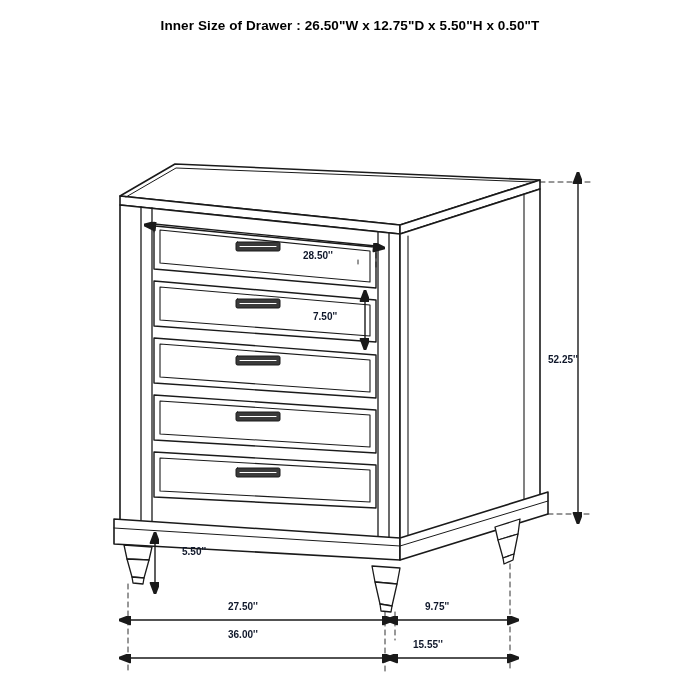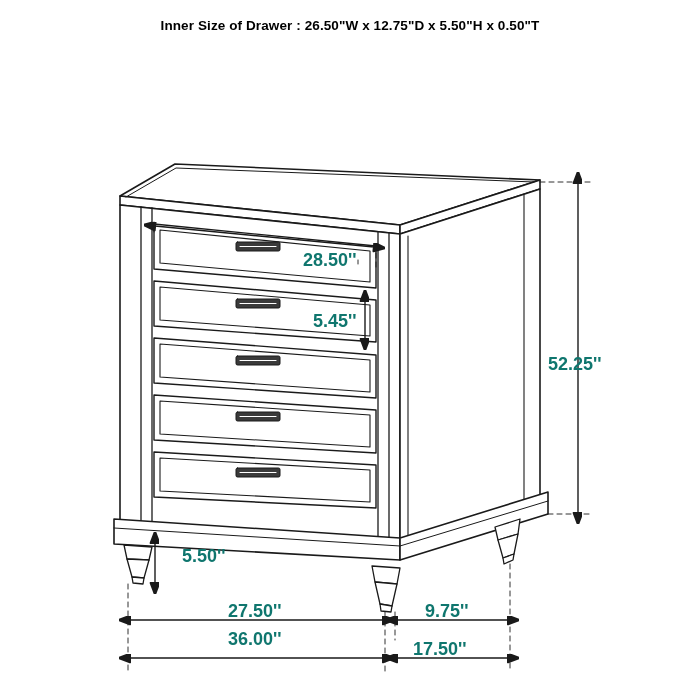--- a/index.html
+++ b/index.html
@@ -32,23 +32,23 @@
     letter-spacing: 0.1px;
     color: #000;
   }
   svg.diagram {
     position: absolute;
     top: 0;
     left: 0;
   }
   .dimlabel {
     position: absolute;
-    font-size: 18px;
+    font-size: 10px;
     font-weight: bold;
-    color: #0f766e;
+    color: #0f172a;
     white-space: nowrap;
   }
 </style>
 </head>
 <body>
 
 <div id="stage">
 
   <div class="title">Inner Size of Drawer : 26.50"W x 12.75"D x 5.50"H x 0.50"T</div>
 
@@ -173,21 +173,21 @@
 
         <line x1="130" y1="658" x2="383" y2="658" marker-start="url(#arrL)" marker-end="url(#arrR)"></line>
 
         <line x1="397" y1="658" x2="508" y2="658" marker-start="url(#arrL)" marker-end="url(#arrR)"></line>
       </g>
 
     </g>
   </svg>
 
   <div class="dimlabel" style="left:303px; top:250px;">28.50''</div>
-  <div class="dimlabel" style="left:313px; top:311px;">5.45''</div>
+  <div class="dimlabel" style="left:313px; top:311px;">7.50''</div>
   <div class="dimlabel" style="left:548px; top:354px;text-align:right;">52.25''</div>
   <div class="dimlabel" style="left:168px; top:546px;margin-left:14px;">5.50''</div>
   <div class="dimlabel" style="left:228px; top:601px;">27.50''</div>
   <div class="dimlabel" style="left:413px; top:601px;margin-left:12px;">9.75''</div>
   <div class="dimlabel" style="left:228px; top:629px;text-align:center;">36.00''</div>
-  <div class="dimlabel" style="left:413px; top:639px;">17.50''</div>
+  <div class="dimlabel" style="left:413px; top:639px;">15.55''</div>
 
 </div>
 
 </body></html>

